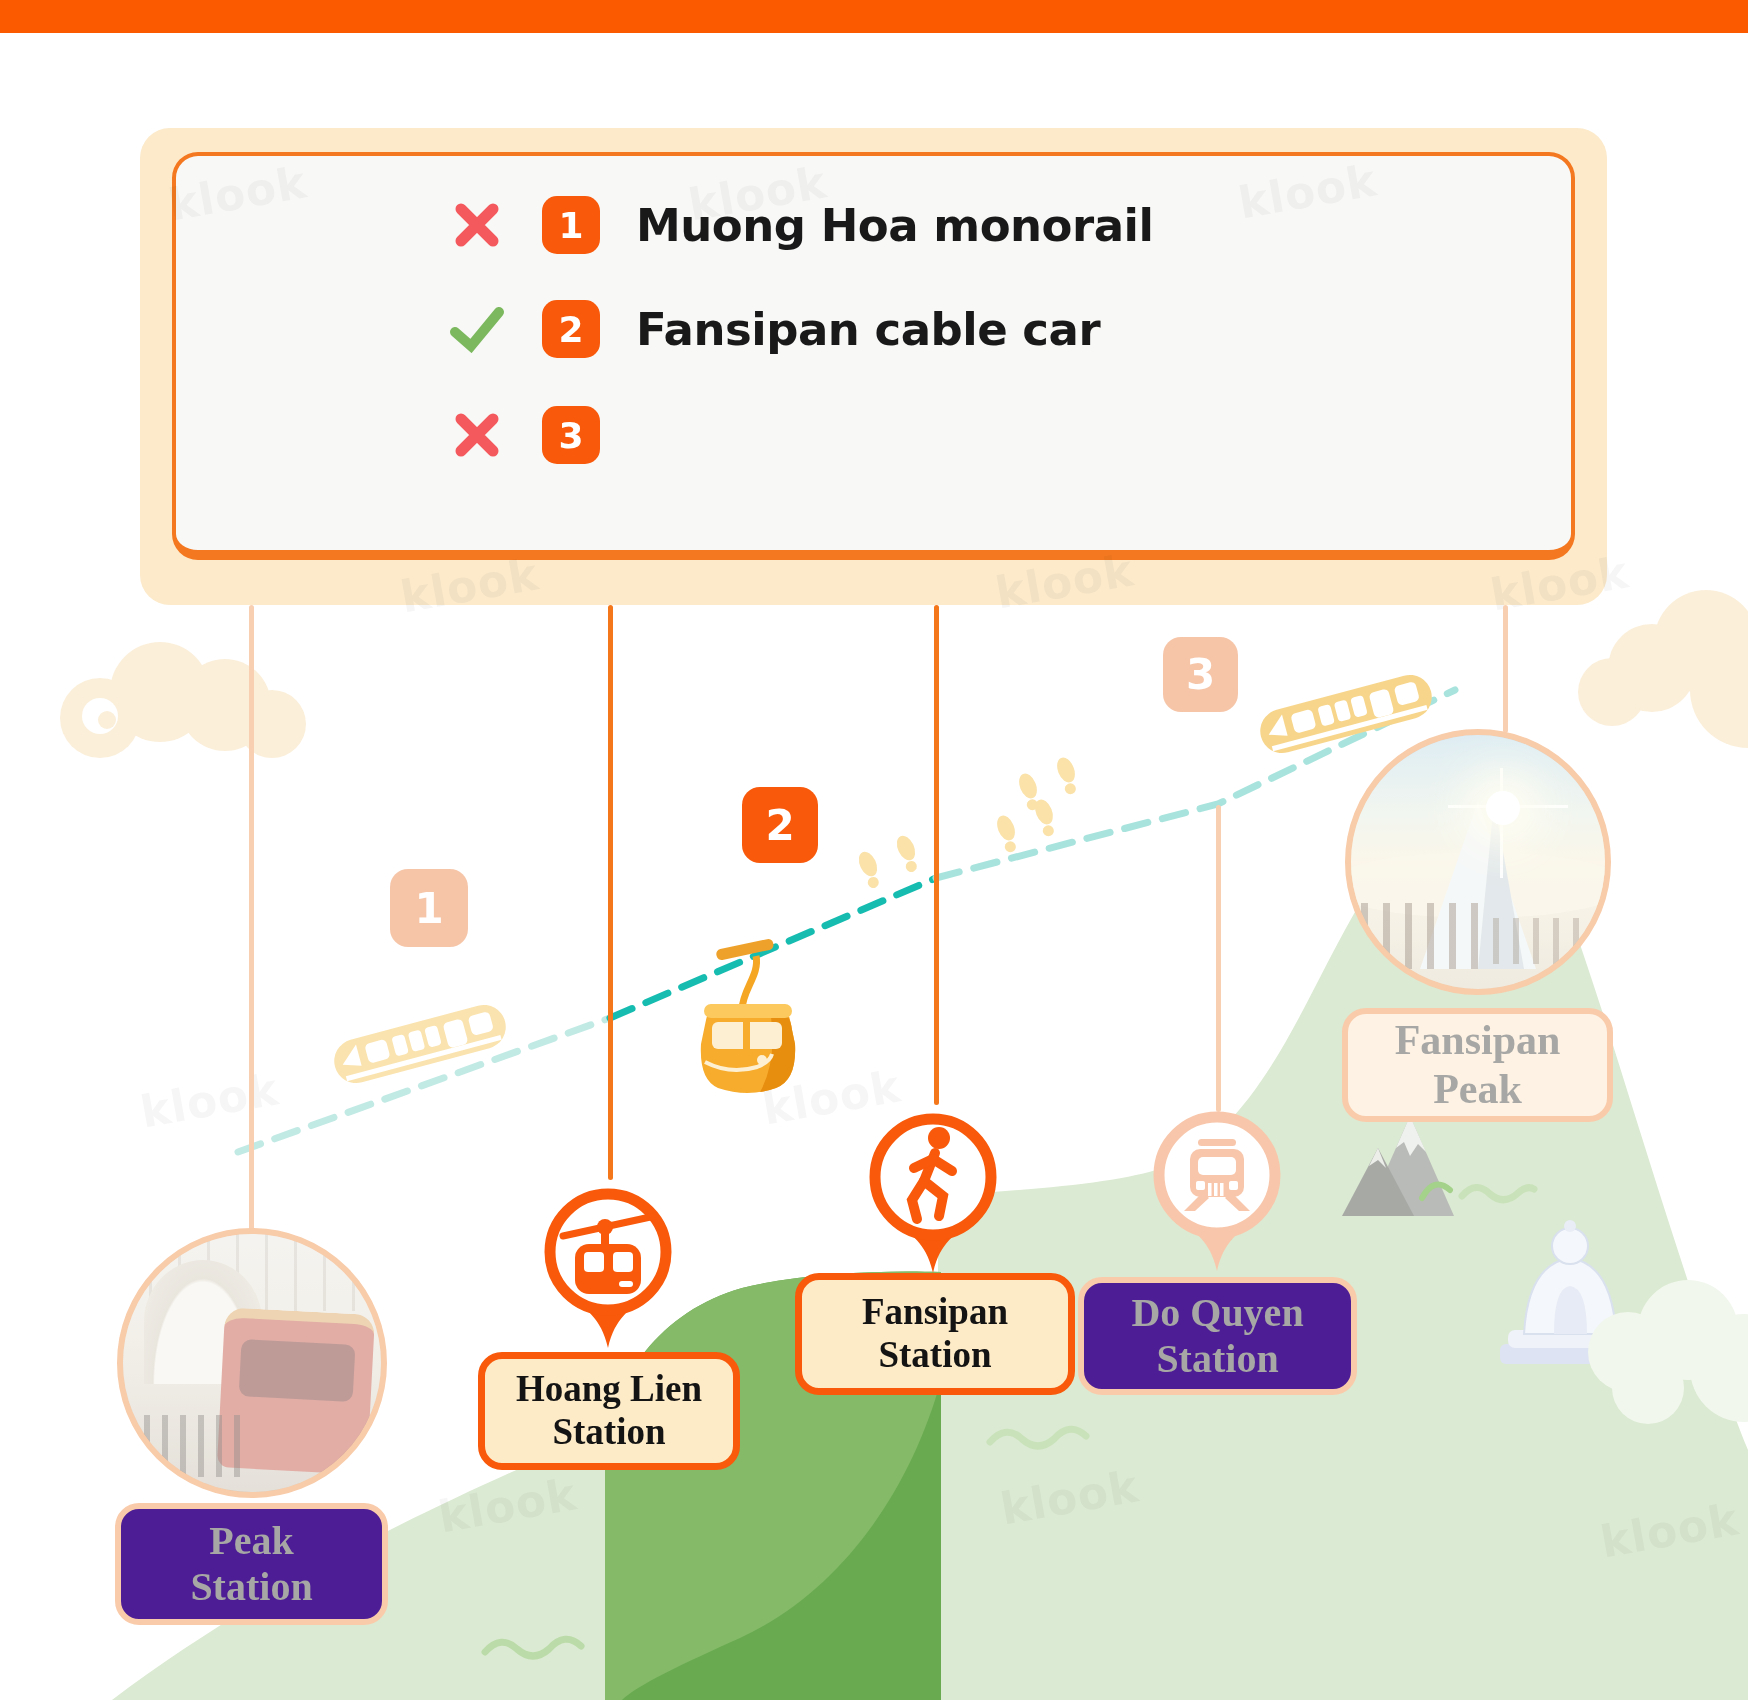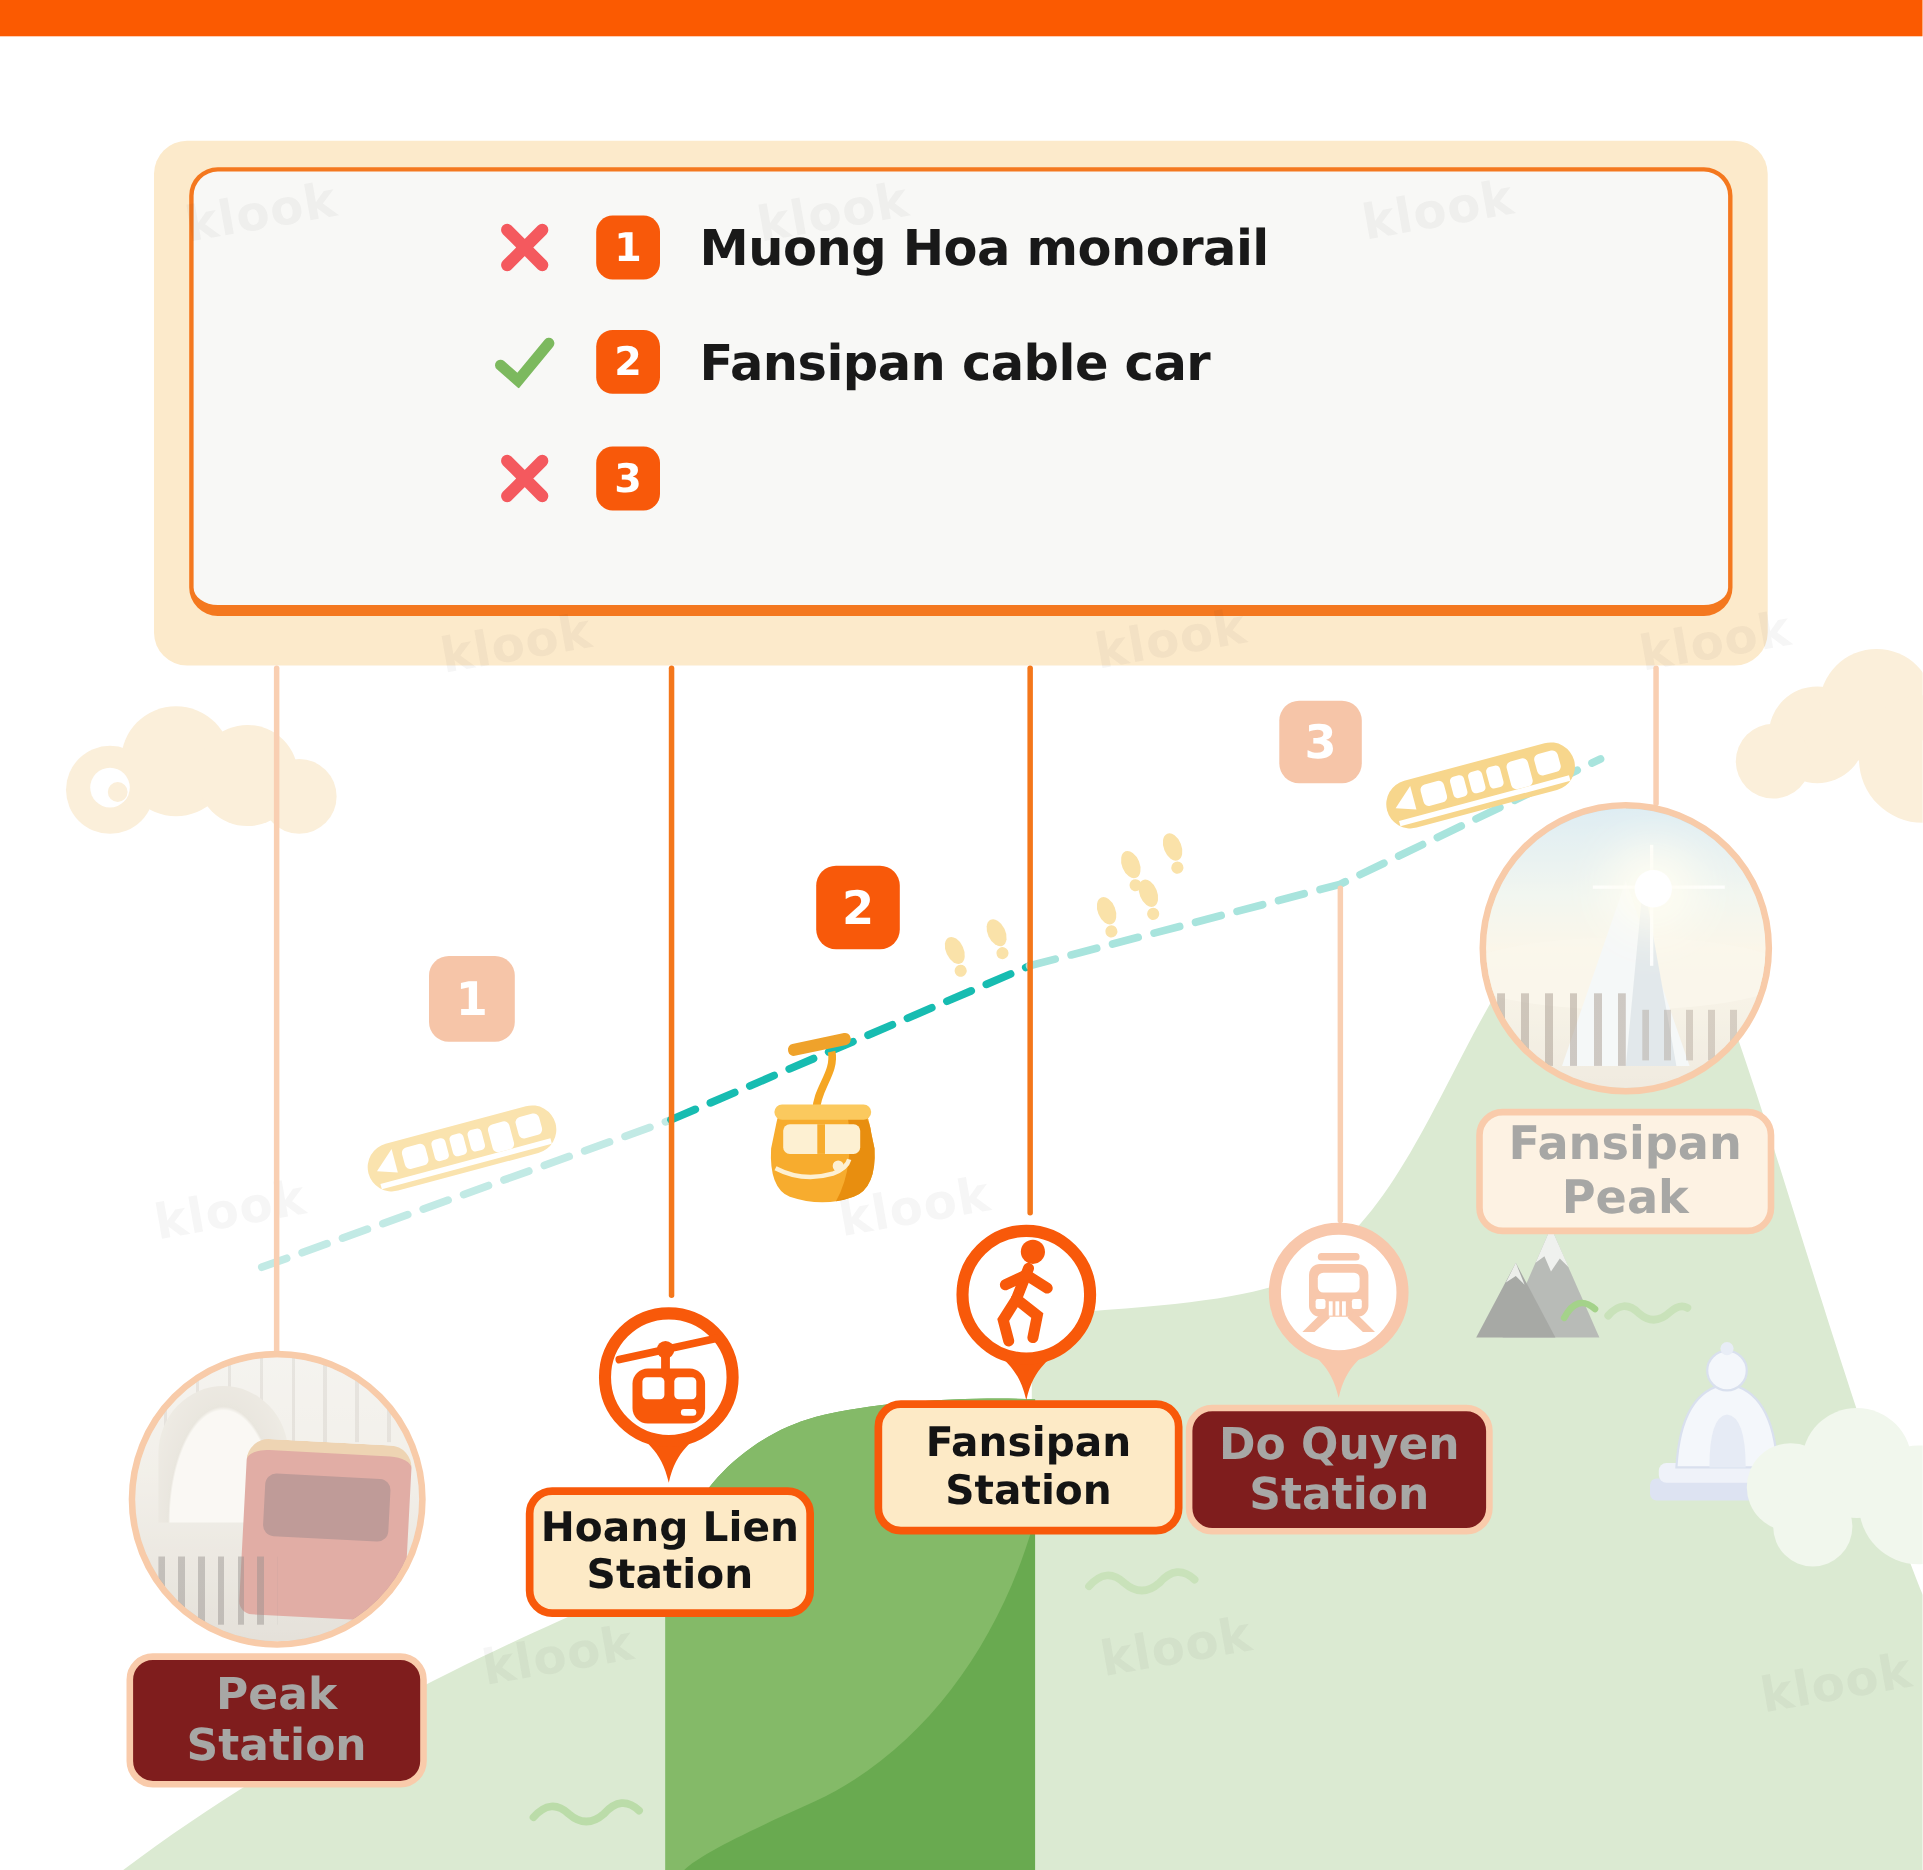--- a/index.html
+++ b/index.html
@@ -28,23 +28,23 @@
   .vline.inactive{background:#F9CFB2;}
 
   
   .badge{position:absolute;display:flex;align-items:center;justify-content:center;
          color:#fff;font-weight:800;font-size:42px;border-radius:18px;}
   .badge.active{background:#F8590A;}
   .badge.inactive{background:#F6C5A8;}
 
   
   .station-label{position:absolute;display:flex;flex-direction:column;align-items:center;justify-content:center;
-                 text-align:center;font-weight:800;line-height:1.16;border-radius:24px;box-sizing:border-box;}
+                 text-align:center;font-weight:800;line-height:1.16;border-radius:24px;box-sizing:border-box;font-family:Liberation Serif, serif;}
   .station-label.active{background:#FDEAC6;border:7px solid #F8590A;color:#141414;font-size:37px;}
-  .station-label.inactive{background:#7f1d1d;border:6px solid #F9CBAB;color:#A7A7A5;font-size:40px;}
+  .station-label.inactive{background:#4c1d95;border:6px solid #F9CBAB;color:#A7A7A5;font-size:40px;}
 
   .pin{position:absolute;}
 
   
   .photo{position:absolute;border-radius:50%;border:6px solid #F8CBA9;overflow:hidden;box-sizing:border-box;}
   .photo>div{position:absolute;}
   .photo-sapa{background:linear-gradient(180deg,#EDEAE3 0%,#E8E3D8 40%,#DDD7CA 70%,#CFC8BB 100%);}
   .sapa-arch{left:8%;top:10%;width:46%;height:48%;border-radius:50% 50% 0 0;
              background:radial-gradient(ellipse at 50% 100%,#F6F3EB 58%,#D8D2C4 60%,#E7E2D6 100%);}
   .sapa-beams{left:0;top:0;width:100%;height:30%;

